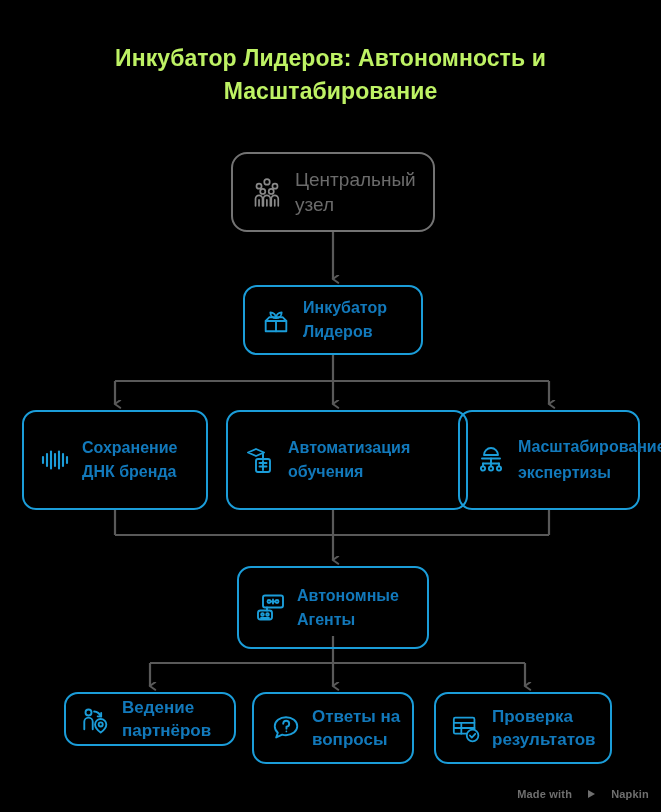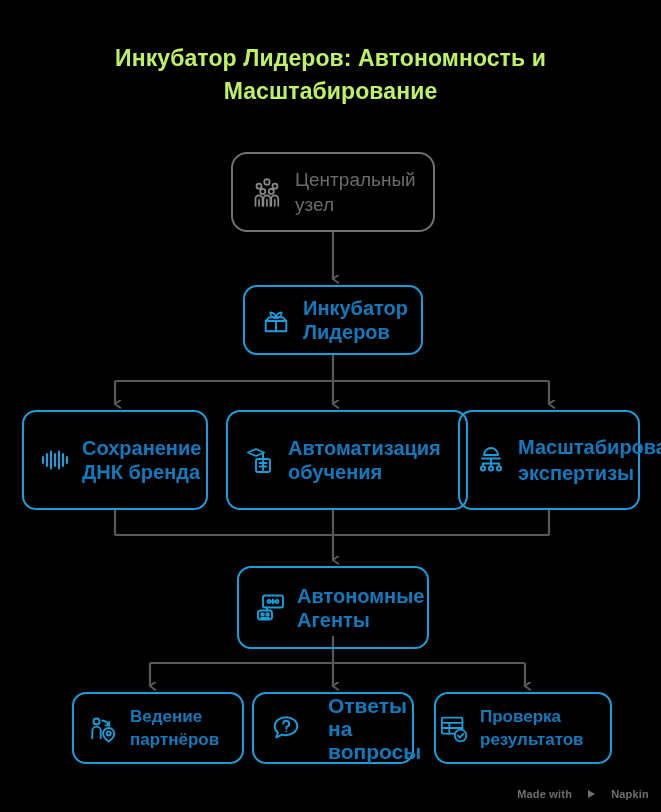--- a/index.html
+++ b/index.html
@@ -48,21 +48,21 @@
     border-radius: 16px;
   }
   .node .ico {
     flex: 0 0 auto;
     display: flex;
     align-items: center;
     justify-content: center;
   }
   .node .lbl {
     color: #1279bb;
-    font-size: 20px;
+    font-size: 16px;
     font-weight: bold;
     line-height: 24px;
   }
   .node.grey .lbl {
     color: #6b6b6b;
     font-weight: normal;
     font-size: 19px;
     line-height: 25px;
   }
   
@@ -83,29 +83,29 @@
   #node-training .lbl { margin-left: 8px; }
 
   #node-expertise      { left: 458px; top: 410px; width: 182px; height: 100px; padding-left: 12px; }
   #node-expertise .ico { width: 38px; }
   #node-expertise .lbl { margin-left: 8px; line-height: 26px; }
 
   #node-agents      { left: 237px; top: 566px; width: 192px; height: 83px; padding-left: 12px; }
   #node-agents .ico { width: 38px; }
   #node-agents .lbl { margin-left: 8px; }
 
-  #node-partners      { left: 72px; top: 692px; width: 172px; height: 72px; padding-left: 12px; }
+  #node-partners      { left: 64px; top: 692px; width: 172px; height: 54px; padding-left: 12px; }
   #node-partners .ico { width: 36px; }
   #node-partners .lbl { margin-left: 8px; font-size: 17px; line-height: 23px; }
 
   #node-answers      { left: 252px; top: 692px; width: 162px; height: 72px; padding-left: 14px; }
   #node-answers .ico { width: 36px; }
-  #node-answers .lbl { margin-left: 24px; font-size: 21px; line-height: 23px; }
-
-  #node-results      { left: 434px; top: 692px; width: 178px; height: 72px; }
+  #node-answers .lbl { margin-left: 8px; font-size: 17px; line-height: 23px; }
+
+  #node-results      { left: 434px; top: 692px; width: 178px; height: 72px; padding-left: 12px; }
   #node-results .ico { width: 36px; }
   #node-results .lbl { margin-left: 8px; font-size: 17px; line-height: 23px; }
 
   #connectors {
     position: absolute;
     left: 0; top: 0;
     width: 661px; height: 812px;
     pointer-events: none;
   }
   .watermark {

